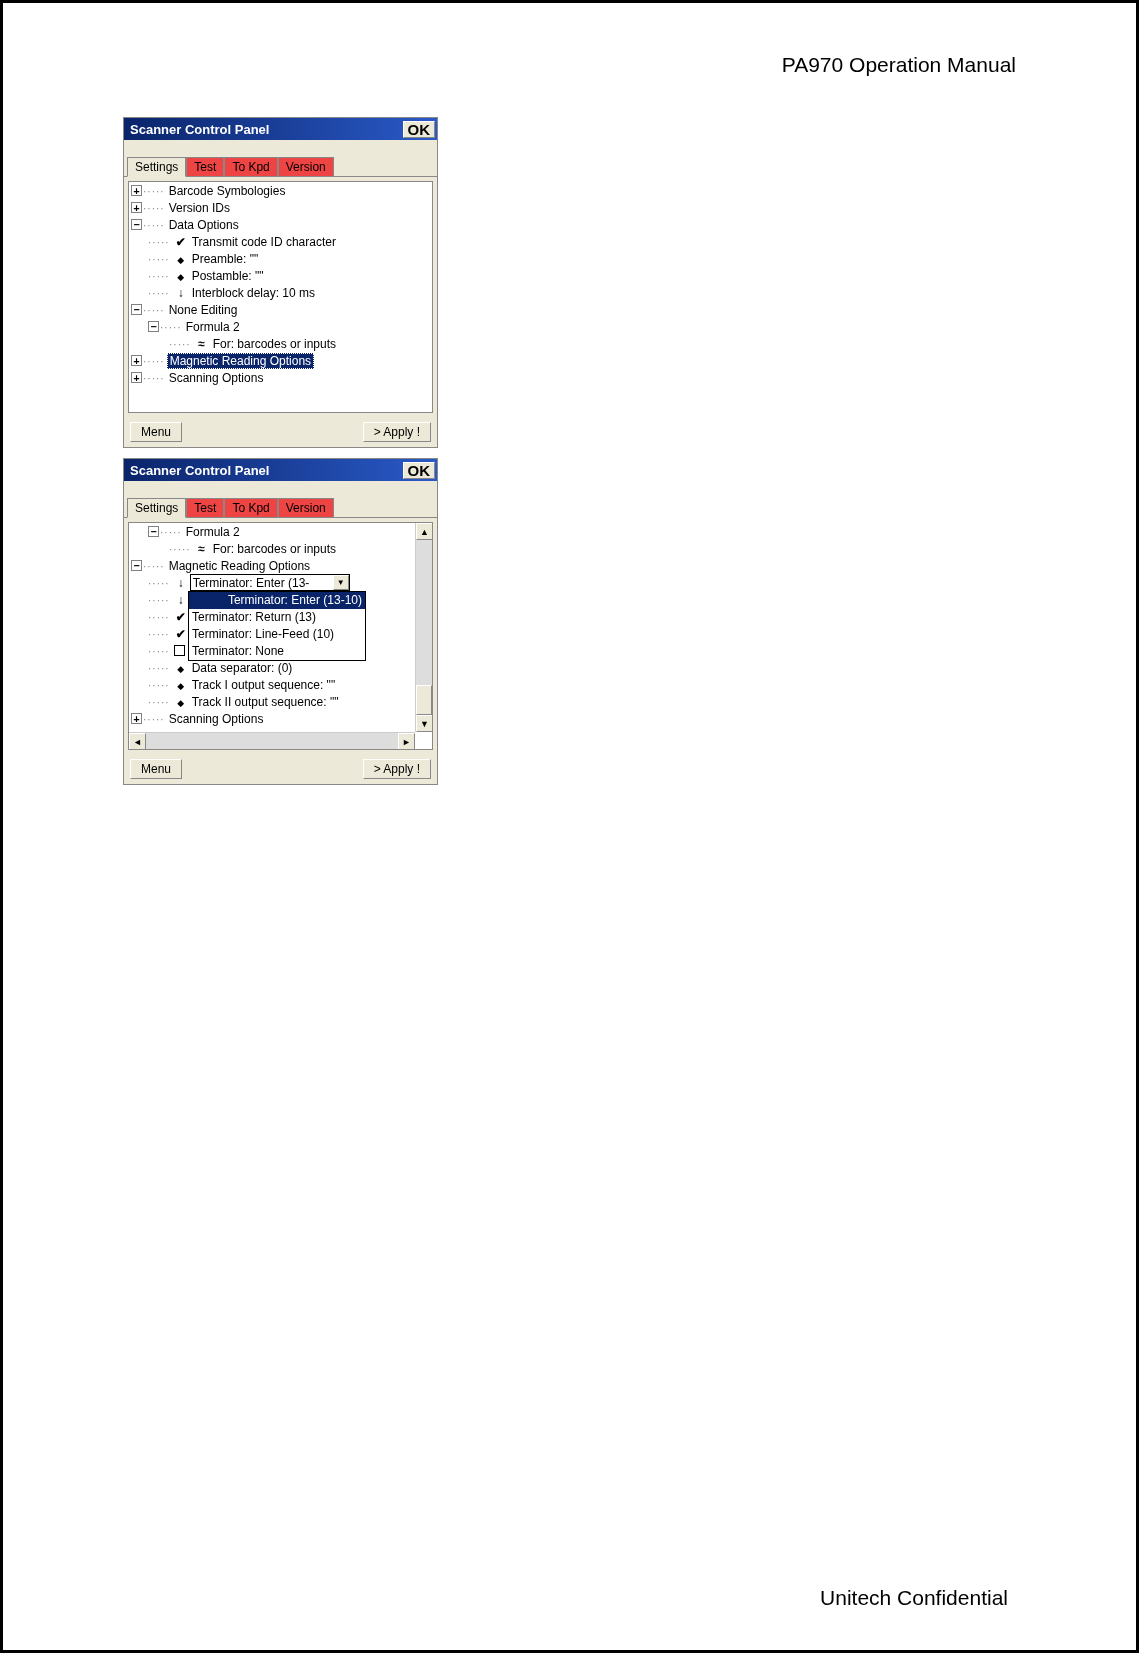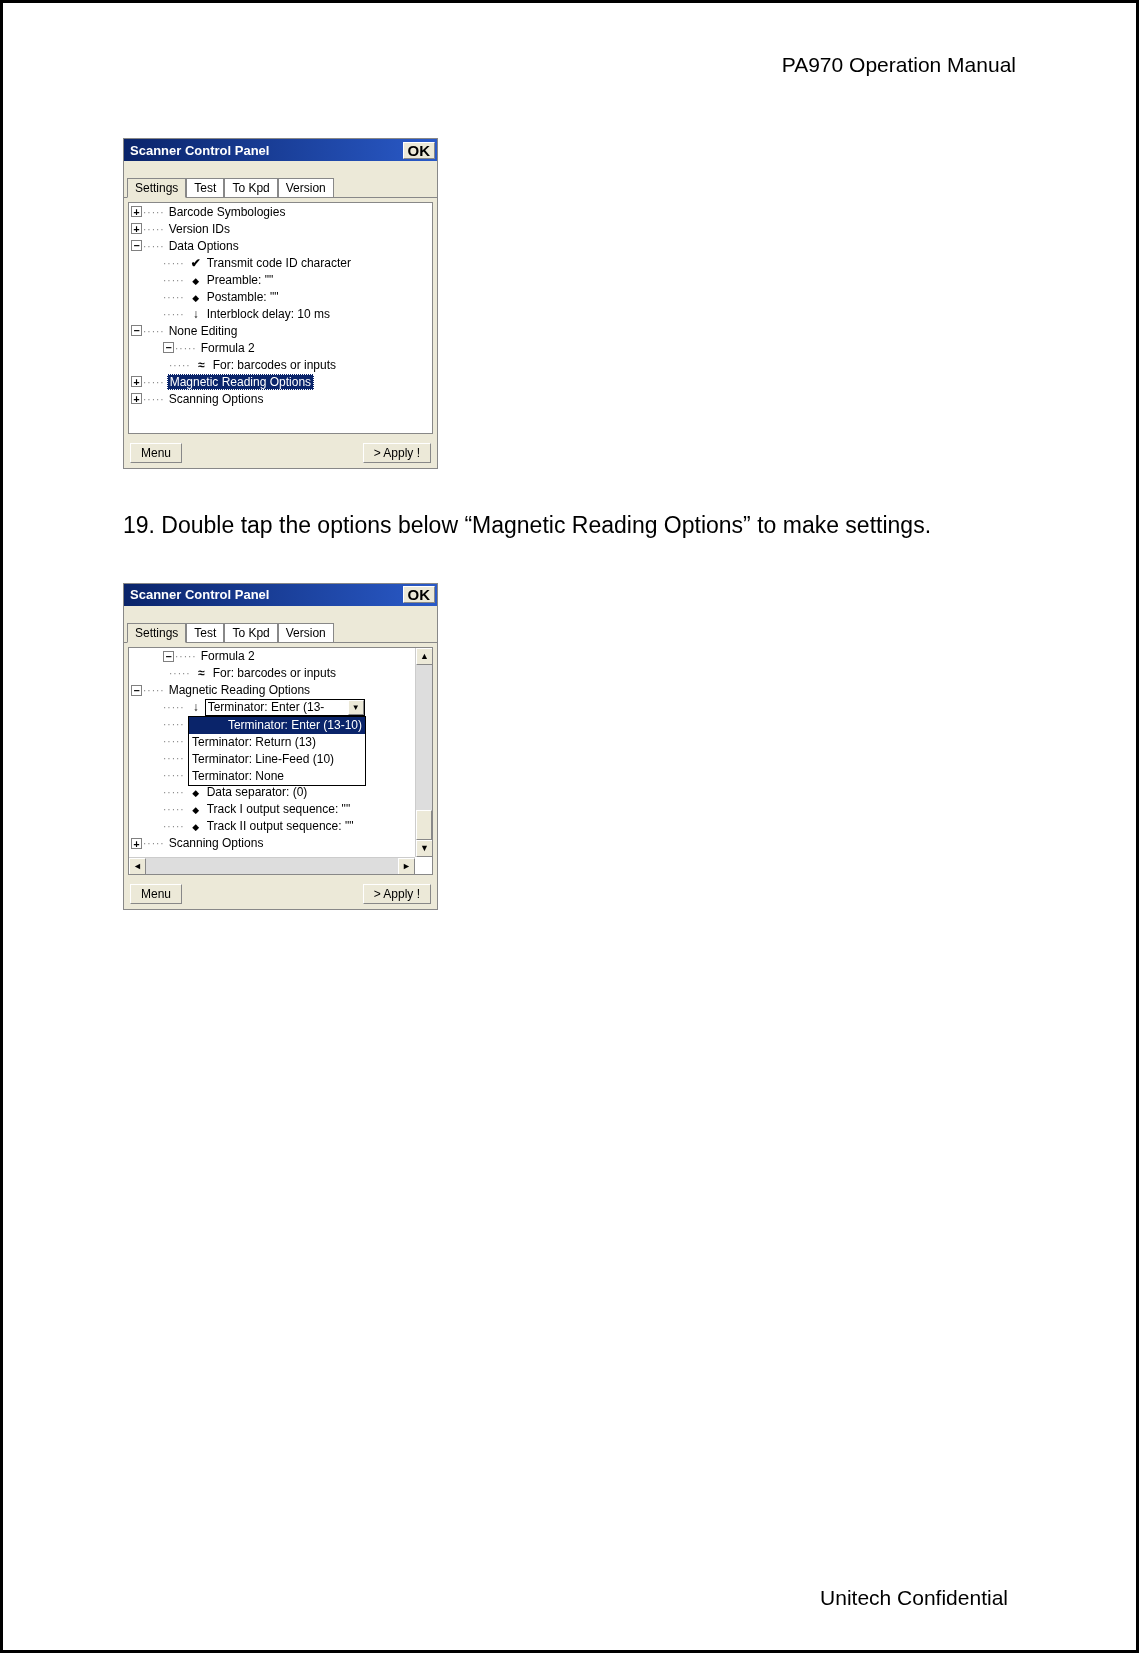--- a/index.html
+++ b/index.html
@@ -12,21 +12,21 @@
     width: 1139px;
     height: 1653px;
     border: 3px solid #000;
     margin: 0;
     padding: 50px 120px 30px 120px;
     position: relative;
   }
   .header-right {
     text-align: right;
     font-size: 21px;
-    margin-bottom: 61px;
+    margin-bottom: 40px;
     color: #000;
   }
   .footer-right {
     position: absolute;
     bottom: 40px;
     right: 128px;
     font-size: 21px;
   }
   .body-text {
     font-size: 23px;
@@ -72,21 +72,21 @@
     background: #ece9d8;
     padding: 3px 3px 0 3px;
     gap: 0;
     border-bottom: 1px solid #888;
     margin-top: 14px;
   }
   .tab {
     border: 1px solid #888;
     border-bottom: none;
     padding: 2px 7px;
-    background: #ffffff;
+    background: #ef4444;
     font-size: 12px;
     position: relative;
   }
   .tab.active {
     background: #ece9d8;
     border-bottom: 1px solid #ece9d8;
     margin-bottom: -1px;
     z-index: 1;
   }
   .tree-area {
@@ -244,21 +244,21 @@
     padding: 1px 3px;
     font-size: 12px;
     height: 17px;
     line-height: 15px;
   }
   .dropdown-list .dd-item.selected {
     background: #0a246a;
     color: #fff;
     text-align: right;
   }
-  .indent-2 { padding-left: 34px; }
+  .indent-2 { padding-left: 19px; }
   .indent-3 { padding-left: 40px; }
   .dotted::before {
     content: "·····";
     color: #808080;
     letter-spacing: 1px;
     font-size: 10px;
     margin-right: 2px;
   }
 </style>
 </head>
@@ -339,21 +339,20 @@
           <span class="dotted"></span>
           <span class="label">Scanning Options</span>
         </div>
     </div>
     <div class="bottom-bar">
       <button class="win-btn">Menu</button>
       <button class="win-btn">&gt; Apply !</button>
     </div>
   </div>
 
-  <div class="body-text">19. Double tap the options below “Magnetic Reading Options” to make settings.</div>
 
   <div class="pda-window">
     <div class="titlebar">
       <span>Scanner Control Panel</span>
       <span class="ok-btn">OK</span>
     </div>
     <div class="tabs">
       <div class="tab active">Settings</div>
       <div class="tab">Test</div>
       <div class="tab">To Kpd</div>

